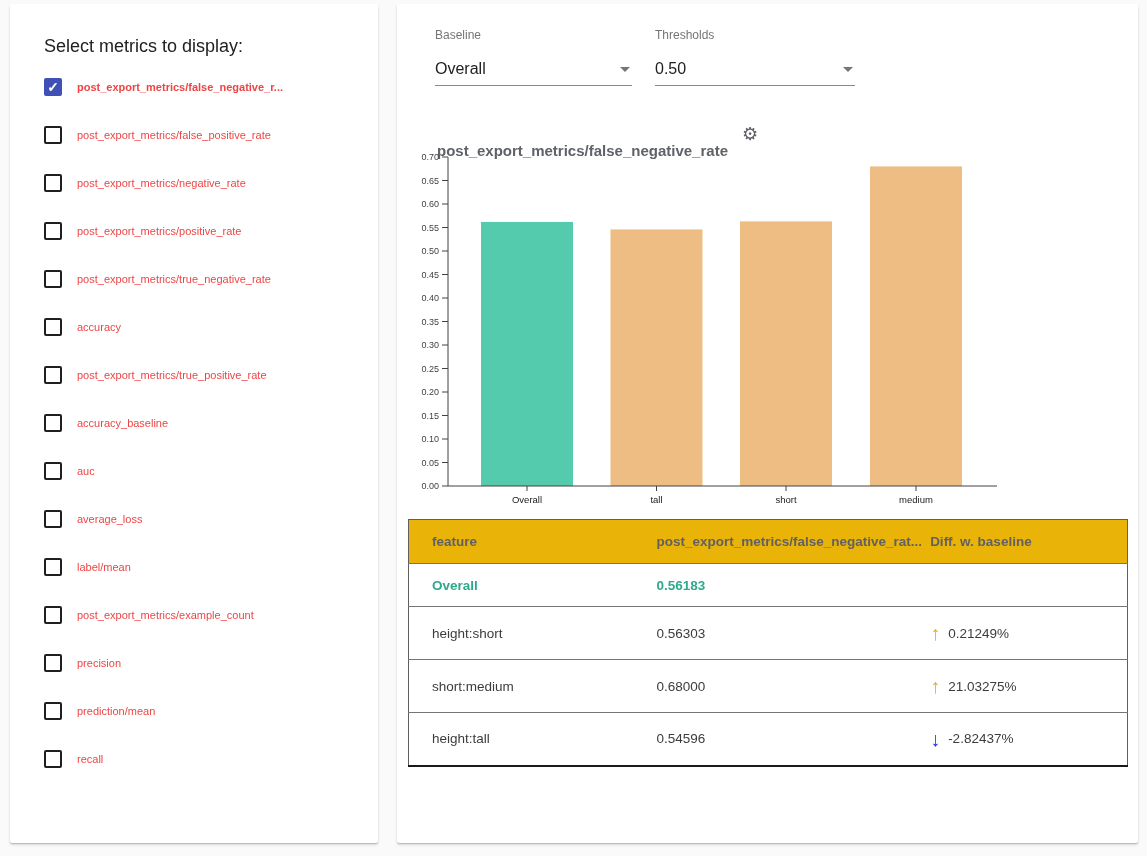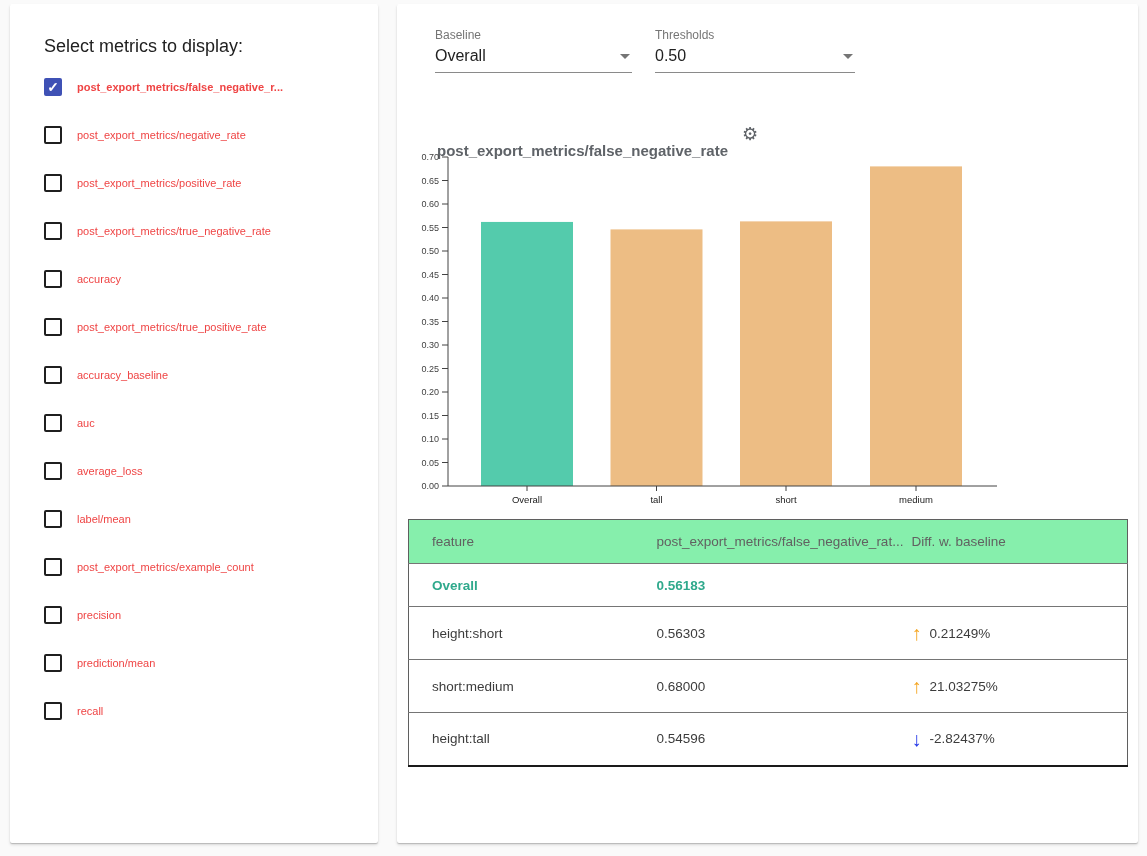--- a/index.html
+++ b/index.html
@@ -40,21 +40,21 @@
   }
   .metric-label { font-size: 11px; color: #ef4444; white-space: nowrap; }
   .metric-item.checked .metric-label { font-weight: bold; }
   
   #right-card { left: 397px; top: 4px; width: 741px; height: 839px; }
   .dropdown {
     position: absolute; top: 24px; cursor: pointer;
   }
   #baseline-select { left: 38px; width: 197px; }
   #thresholds-select { left: 258px; width: 200px; }
-  .dd-label { font-size: 12px; color: #757575; margin-bottom: 3px; }
+  .dd-label { font-size: 12px; color: #757575; margin-bottom: 16px; }
   .dd-value-row {
     position: relative;
     font-size: 16px; color: #212121;
     padding: 2px 0 7px 0;
     border-bottom: 1px solid #8a8a8a;
   }
   .dd-arrow {
     position: absolute; right: 2px; top: 9px;
     width: 0; height: 0;
     border-left: 5px solid transparent;
@@ -72,23 +72,23 @@
   }
   #chart-svg { position: absolute; left: 0; top: 146px; }
   
   .metric-table {
     position: absolute; left: 11px; top: 515px; width: 720px;
     border-collapse: collapse;
     border: 1px solid #5f5f5f;
     border-bottom: 2px solid #1a1a1a;
   }
   .metric-table th {
-    background: #86efac;
+    background: #eab308;
     height: 44px;
-    font-size: 13.5px; font-weight: normal; color: #616161;
+    font-size: 13.5px; font-weight: bold; color: #616161;
     text-align: left;
   }
   .metric-table td {
     height: 53px;
     font-size: 13.5px; color: #3c3c3c;
     border-top: 1px solid #757575;
   }
   .metric-table tr.baseline-row td { height: 43px; color: #2fa98c; font-weight: bold; }
   .col-feature { width: 248px; padding-left: 23px; }
   .col-value   { width: 234px; }
@@ -101,20 +101,24 @@
 </style>
 </head>
 <body>
 
 <div class="card" id="left-card">
   <div class="panel-title">Select metrics to display:</div>
 
   <div class="metric-item checked">
     <span class="cb checked">✓</span>
     <span class="metric-label">post_export_metrics/false_negative_r...</span>
+  </div>
+  <div class="metric-item">
+    <span class="cb"></span>
+    <span class="metric-label">post_export_metrics/false_positive_rate</span>
   </div>
   <div class="metric-item">
     <span class="cb"></span>
     <span class="metric-label">post_export_metrics/negative_rate</span>
   </div>
   <div class="metric-item">
     <span class="cb"></span>
     <span class="metric-label">post_export_metrics/positive_rate</span>
   </div>
   <div class="metric-item">

